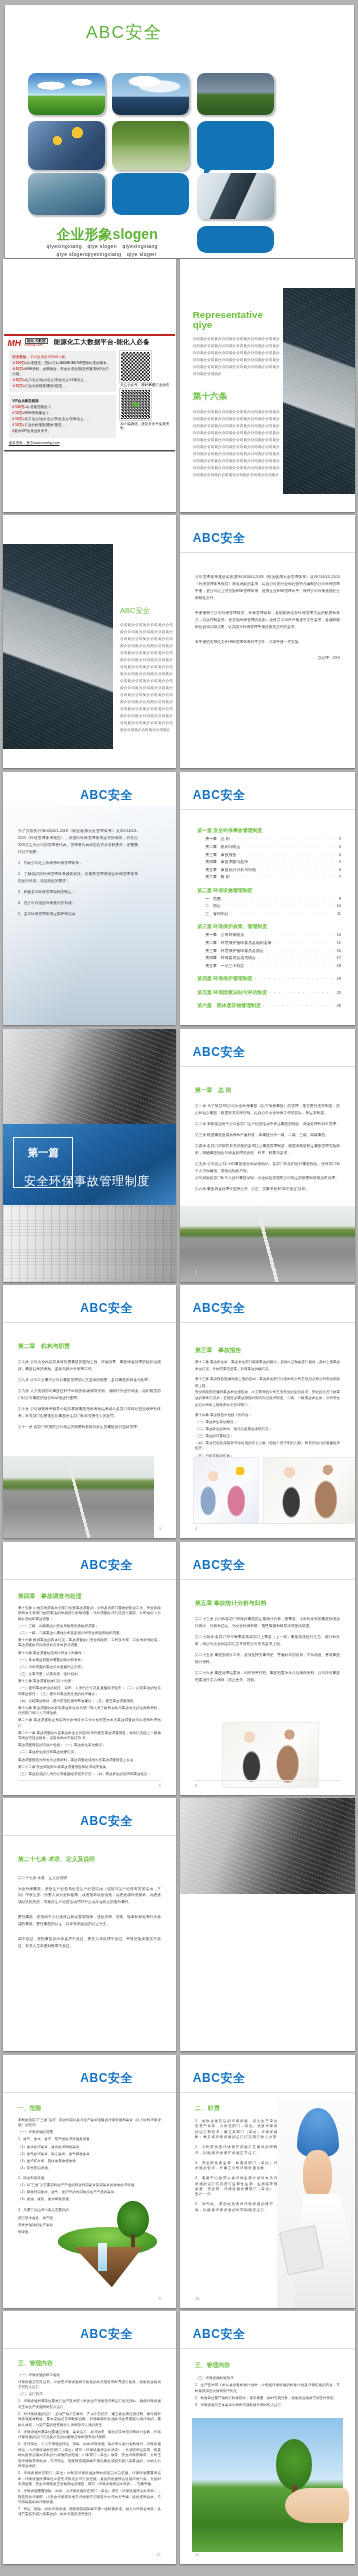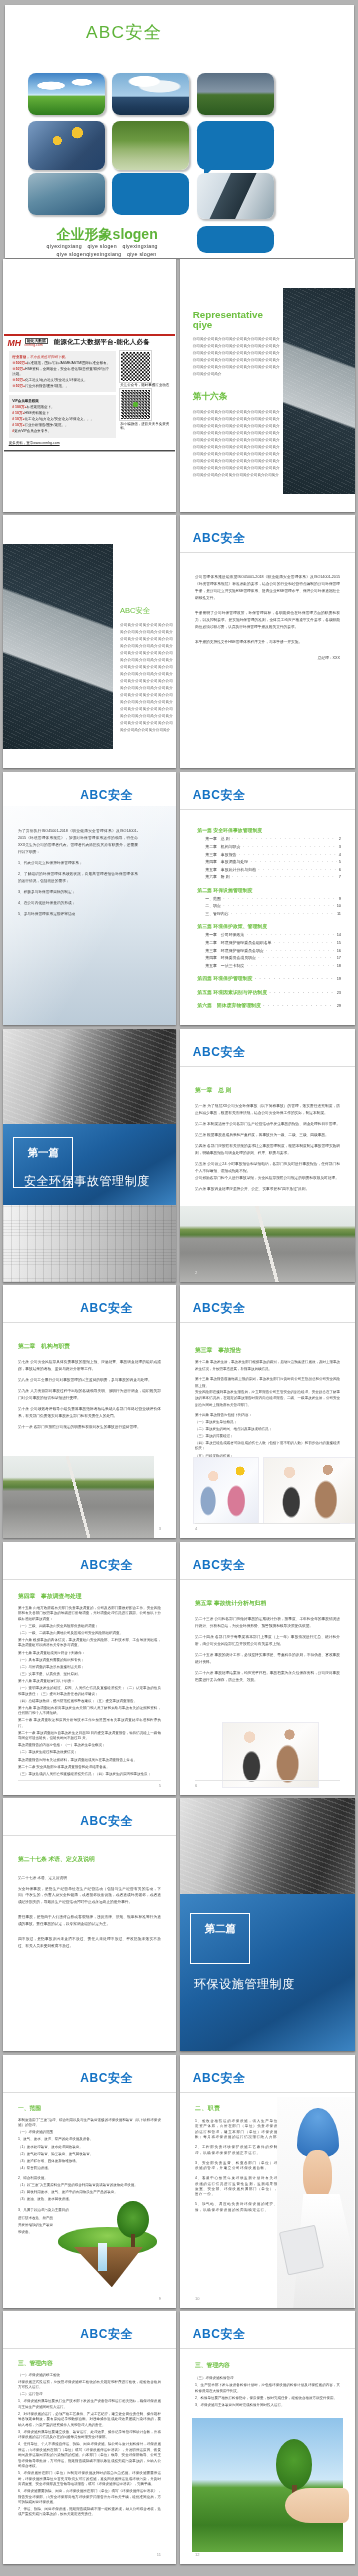--- a/index.html
+++ b/index.html
@@ -460,26 +460,20 @@
     <div class="gh">第二十七条 术语、定义及说明</div>
     <p style="margin-top:10.4px">第二十七条 术语、定义及说明</p>
     <p style="margin-top:0;line-height:1.8">安全环保事故，是指生产经营单位在生产经营活动（包括与生产经营有关的活动，下同）中发生的，伤害人身安全和健康，或者损坏设备设施，或者造成环境破坏，或者造成经济损失的，导致原生产经营活动暂时中止或永远终止的意外事件。</p>
     <p style="margin-top:8px">责任事故，是指由于人们违背自然或客观规律，违反法律、法规、规章和标准等行为造成的事故。责任事故的认定，以专家调查组的认定为主。</p>
     <p style="margin-top:8px">四不放过，是指事故原因未查清不放过、责任人未处理不放过、整改措施未落实不放过、有关人员未受到教育不放过。</p>
   </div>
 </section>
 
 <section class="page" style="left:180px;top:1798px;width:175px;height:253px">
   <div class="img-grayscraper" style="position:absolute;left:0;top:0;width:175px;height:96px"></div>
-  <div class="divpanel" style="top:96px;height:157px">
-    <div class="divbox" style="top:18.5px">
-      <span class="num">第二篇</span>
-    </div>
-    <div class="divsub" style="left:14px;top:82px">环保设施管理制度</div>
-  </div>
 </section>
 
 <section class="page" style="left:2.9px;top:2055px;width:173px;height:253px">
   <div class="phead hc">
       <span class="brand">ABC安全</span>
     </div>
   <div class="pbody dense">
     <div class="gh" style="margin:11.6px 0 4.6px">一、范围</div>
     <p>本制度适用于“三废”治理、综合利用以及与生产装置连接的环保设施和装置（以下统称环保设施）的管理。</p>
     <p>（一）环保设施的范围</p>

